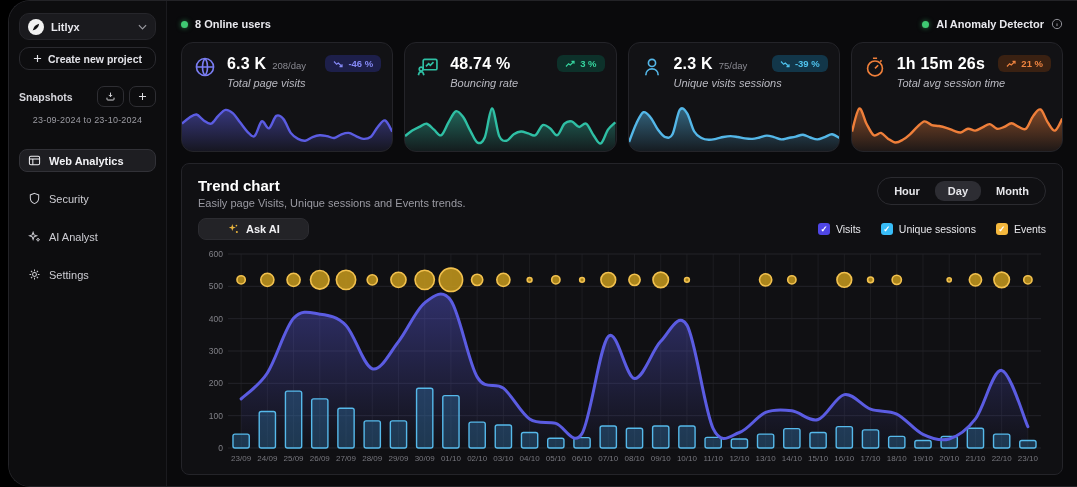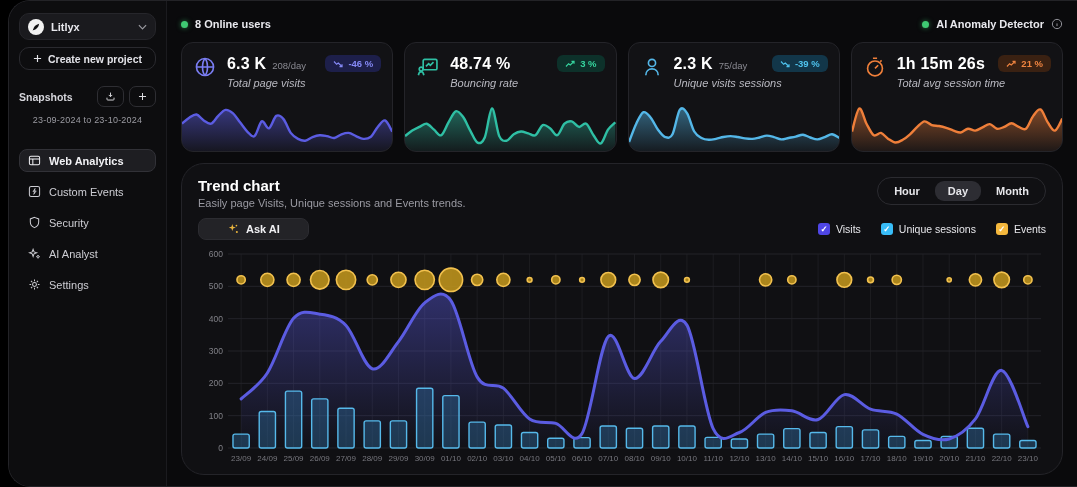--- a/index.html
+++ b/index.html
@@ -25,21 +25,21 @@
   .snap-label { font-size:10.5px; font-weight:600; color:#d6d6dc; flex:1; }
   .icon-btn { width:27px; height:21px; border:1px solid #2e2e33; border-radius:7px;
     display:flex; align-items:center; justify-content:center; margin-left:5px; cursor:pointer;
     background:transparent; color:#dcdce0; }
   .snap-select { margin-top:8px; display:flex; align-items:center; gap:7px; background:#1b1b1f;
     border:1px solid #26262b; border-radius:9px; height:23px; padding:0 9px; cursor:pointer; }
   .dot { width:7px; height:7px; border-radius:50%; flex:none; }
   .dot-green { background:#3fca73; box-shadow:0 0 5px rgba(63,202,115,.6); }
   .snap-select span { font-size:10.5px; font-weight:600; flex:1; }
   .date-range { margin-top:8px; text-align:center; font-size:9px; color:#9b9ba2; letter-spacing:.2px; }
-  .nav { margin-top:24px; display:flex; flex-direction:column; gap:8px; }
+  .nav { margin-top:24px; display:flex; flex-direction:column; gap:15px; }
   .nav-item { display:flex; align-items:center; gap:8px; padding:4px 8px; height:23px;
     border-radius:8px; border:1px solid transparent; font-size:11px; color:#cdcdd3; cursor:pointer; }
   .nav-item.active { background:#1e1e22; border-color:#313137; color:#f2f2f5; font-weight:600; }
   .nav-item svg { flex:none; }
 
   
   .main { flex:1; padding:10px 14px 0 14px; min-width:0; background:#0a0a0c; }
   .topbar { height:26px; display:flex; align-items:center; justify-content:space-between; }
   .tb-left, .tb-right { display:flex; align-items:center; gap:7px; font-size:11px; font-weight:700; }
   .info-ic { color:#9a9aa1; display:flex; }
@@ -53,21 +53,21 @@
   .val { font-size:16px; font-weight:700; color:#fff; letter-spacing:.2px; }
   .rate { font-size:9.5px; color:#8a8a92; }
   .metric { margin-top:4px; font-size:11px; color:#b9b9c1;font-style:italic; }
   .badge { position:absolute; top:12px; right:11px; display:flex; align-items:center; gap:5px;
     padding:3px 8px; border-radius:6px; font-size:9.5px; font-weight:700; }
   .badge svg { display:block; }
   .spark { position:absolute; left:0; right:0; bottom:0; height:52px; }
   .spark svg { display:block; width:100%; height:100%; }
 
   .trend { margin-top:11px; height:312px; background:#101013; border:1px solid #242429;
-    border-radius:23px; padding:13px 16px 8px; position:relative; }
+    border-radius:8px; padding:13px 16px 8px; position:relative; }
   .trend-head { display:flex; justify-content:space-between; align-items:flex-start; }
   .trend-title { font-size:15px; font-weight:700; color:#fff; }
   .trend-sub { margin-top:3px; font-size:11px; color:#9a9aa2; }
   .modes { display:flex; gap:2px; border:1px solid #2b2b30; border-radius:16px; padding:3px; }
   .mode-btn { border:none; background:transparent; color:#e6e6ea; font-size:11px; font-weight:600;
     padding:4px 13px; border-radius:9px; cursor:pointer; font-family:inherit; }
   .mode-btn.active { background:#2d2d33; }
   .trend-row2 { margin-top:9px; display:flex; justify-content:space-between; align-items:center; }
   .ask-ai { display:flex; align-items:center; gap:7px; background:#232327; border:1px solid #2c2c31;
     border-radius:8px; padding:4px 28px; font-size:11px; font-weight:700; color:#f0f0f3; cursor:pointer; }
@@ -122,27 +122,20 @@
 
     <div class="date-range">23-09-2024 to 23-10-2024</div>
 
     <div class="nav">
       <div class="nav-item active">
         <svg width="13" height="13" viewBox="0 0 14 14" fill="none" stroke="currentColor" stroke-width="1.1">
             <rect x="1.5" y="2.5" width="11" height="9" rx="1.5"></rect>
             <path d="M1.5 5.5h11M5.2 5.5V11.5"></path>
           </svg>
         <span>Web Analytics</span>
-      </div>
-      <div class="nav-item">
-        <svg width="13" height="13" viewBox="0 0 14 14" fill="none" stroke="currentColor" stroke-width="1.1">
-            <rect x="1.5" y="1.5" width="11" height="11" rx="2"></rect>
-            <path d="M7.6 3.8L5.4 7.2h2L6.2 10l2.6-3.6h-2z" stroke-width="0.9"></path>
-          </svg>
-        <span>Custom Events</span>
       </div>
       <div class="nav-item">
         <svg width="13" height="13" viewBox="0 0 14 14" fill="none" stroke="currentColor" stroke-width="1.1">
             <path d="M7 1.5l4.5 1.7v3.3c0 3-2 5.1-4.5 6-2.5-.9-4.5-3-4.5-6V3.2z"></path>
           </svg>
         <span>Security</span>
       </div>
       <div class="nav-item">
         <svg width="13" height="13" viewBox="0 0 14 14" fill="none" stroke="currentColor" stroke-width="1.1">
             <path d="M5.5 2.5l1 2.8 2.8 1-2.8 1-1 2.8-1-2.8-2.8-1 2.8-1z"></path>

